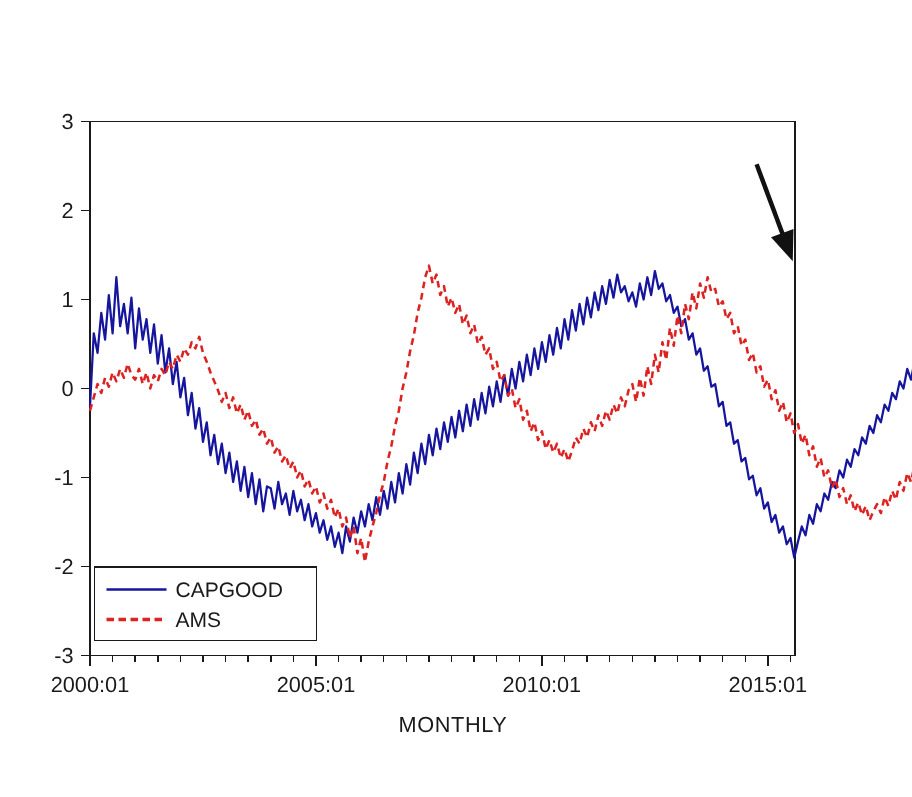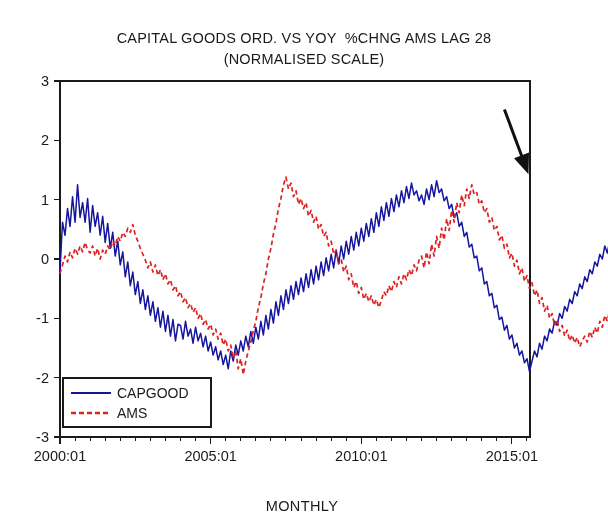--- a/index.html
+++ b/index.html
@@ -31,21 +31,21 @@
   }
   .title-line {
     font-size: 14.5px;
     letter-spacing: 0.2px;
     color: #1a1a1a;
     white-space: pre;
   }
   .xlabel {
     position: absolute;
     left: 0;
-    top: 498px;
+    top: 476px;
     width: 604px;
     text-align: center;
     font-size: 14.5px;
     letter-spacing: 0.4px;
     color: #1a1a1a;
   }
   svg { display: block; }
   .axis-line {
     stroke: #1a1a1a;
     stroke-width: 1.2;
@@ -98,24 +98,20 @@
   }
   .annot-arrow-head {
     fill: #111111;
   }
 </style>
 </head>
 <body>
 
 <div id="chart-root">
 
-  <div class="title-block">
-    <div class="title-line">CAPITAL GOODS ORD. VS YOY  %CHNG AMS LAG 28</div>
-    <div class="title-line">(NORMALISED SCALE)</div>
-  </div>
 
   <svg id="plot" width="608" height="470" viewBox="0 0 608 470">
     <g id="axes-layer">
         <path d="M 60 437 L 60 81 L 530 81 L 530 437 L 60 437" class="axis-line"></path>
         <line x1="54" y1="81" x2="60" y2="81" class="tick"></line>
         <text x="49" y="86" class="ticklabel" text-anchor="end">3</text>
         <line x1="54" y1="140.33333333333331" x2="60" y2="140.33333333333331" class="tick"></line>
         <text x="49" y="145.33333333333331" class="ticklabel" text-anchor="end">2</text>
         <line x1="54" y1="199.66666666666669" x2="60" y2="199.66666666666669" class="tick"></line>
         <text x="49" y="204.66666666666669" class="ticklabel" text-anchor="end">1</text>

